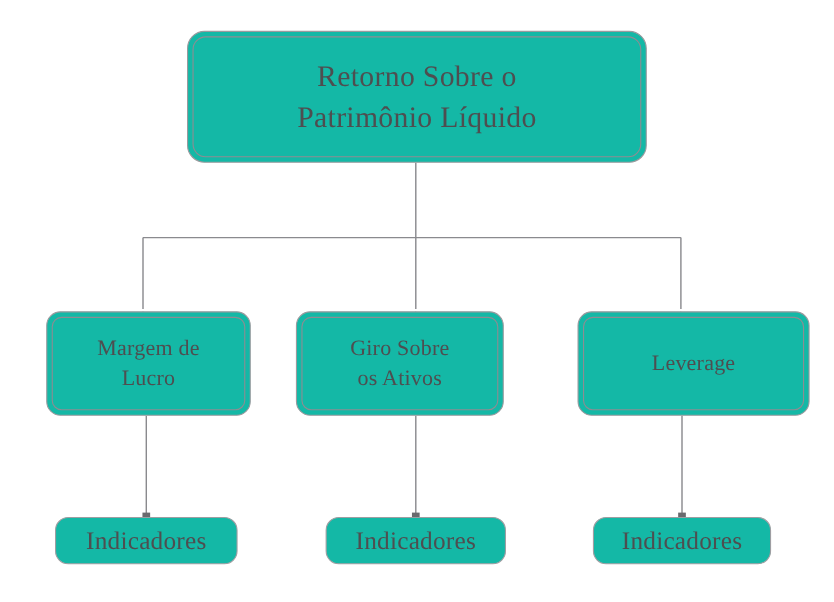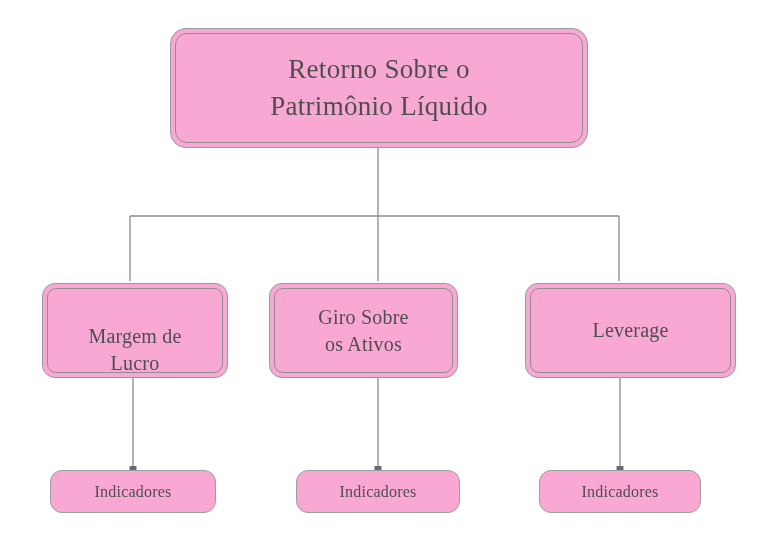--- a/index.html
+++ b/index.html
@@ -28,21 +28,21 @@
     top: 0;
     width: 758px;
     height: 547px;
     pointer-events: none;
   }
 
   
   .node {
     position: absolute;
     box-sizing: border-box;
-    background: #f9a8d4;
+    background: #14b8a6;
     display: flex;
     align-items: center;
     justify-content: center;
     text-align: center;
     color: #4e4e50;
   }
 
   
   .node.double {
     border: 1.4px solid #9a9a9e;
@@ -83,32 +83,32 @@
     top: 283px;
     height: 95px;
     border-radius: 13px;
   }
   .node.mid::before { border-radius: 9px; }
   .node.mid .node-label {
     font-size: 20px;
     line-height: 1.35;
     letter-spacing: 0.2px;
   }
-  #node-margem   { left: 42px;  width: 186px; align-items: flex-end; }
+  #node-margem   { left: 42px;  width: 186px; }
   #node-giro     { left: 269px; width: 189px; }
   #node-leverage { left: 525px; width: 211px; }
 
   
   .node.leaf {
     top: 470px;
     height: 43px;
     border-radius: 12px;
   }
   .node.leaf .node-label {
-    font-size: 16px;
+    font-size: 23px;
     line-height: 1.2;
     letter-spacing: 0.2px;
   }
   #node-ind-1 { left: 50px;  width: 166px; }
   #node-ind-2 { left: 296px; width: 164px; }
   #node-ind-3 { left: 539px; width: 162px; }
 
   .node-label {
     position: relative;
     z-index: 2;

